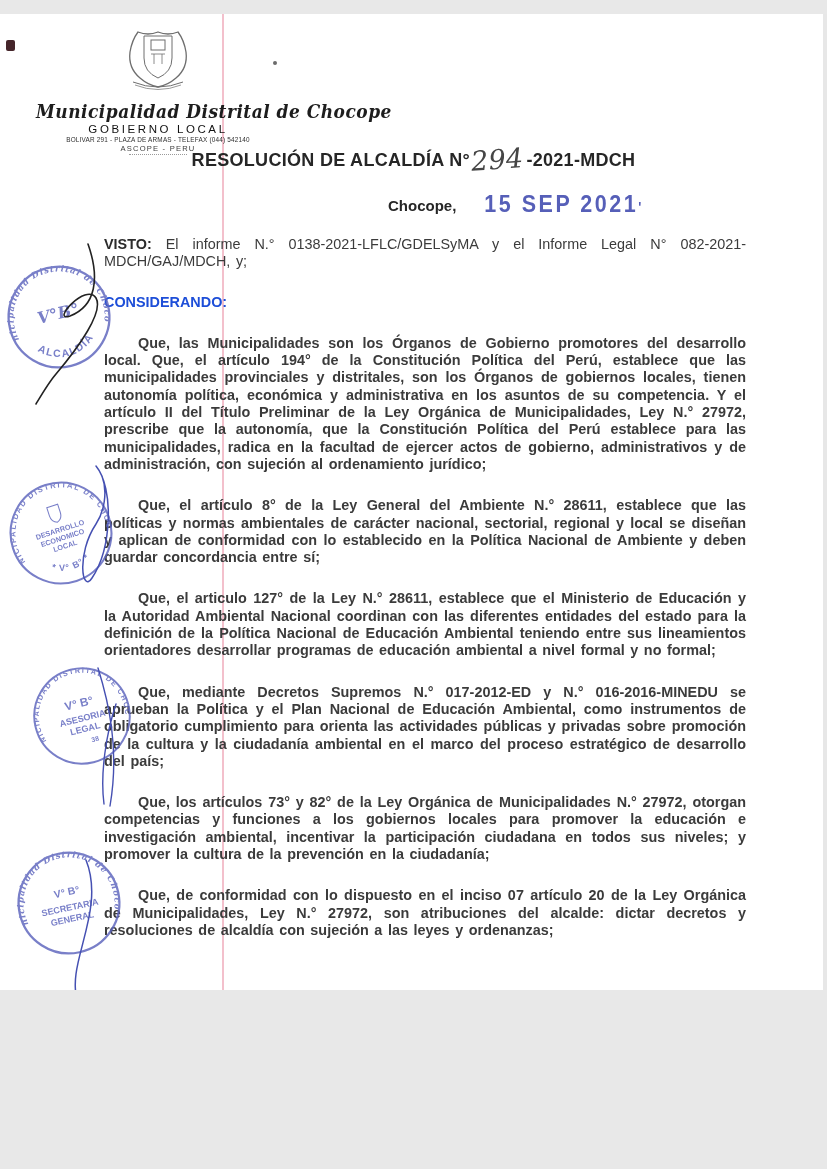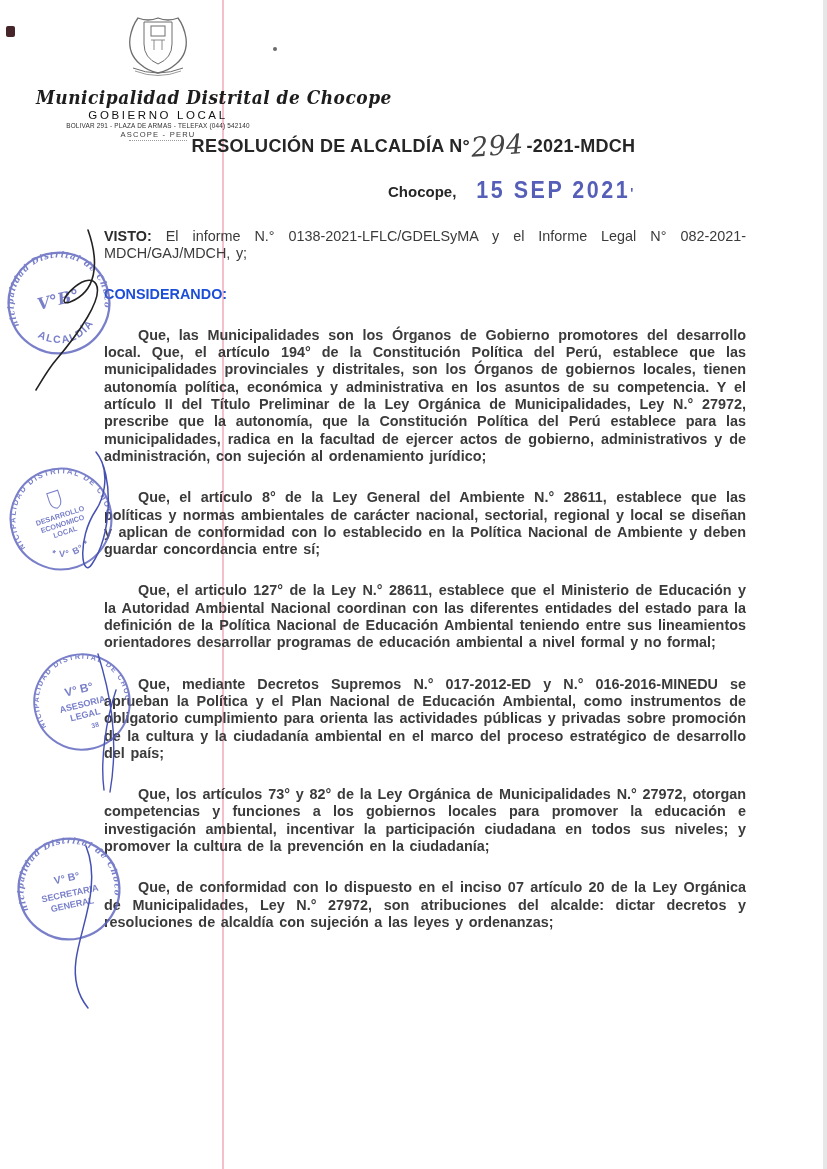--- a/index.html
+++ b/index.html
@@ -1,17 +1,17 @@
 <!DOCTYPE html>
 <html><head>
 <meta charset="utf-8">
 <style>
   html,body{margin:0;padding:0;background:#e8e8e8;}
   .page{
-    position:relative;width:827px;height:1169px;margin:0 auto;
+    position:relative;width:827px;height:976px;margin:14px auto;
     background:#ffffff;overflow:hidden;
     font-family:"Liberation Sans",sans-serif;color:#3a3a3a;
   }
   
   .fold-line{position:absolute;left:222px;top:0;width:2px;height:100%;
     background:rgba(233,140,163,.55);z-index:3;}
   .edge-shade{position:absolute;right:0;top:0;width:4px;height:100%;
     background:rgba(120,120,120,.18);z-index:1;}
   .corner-mark{position:absolute;left:6px;top:26px;width:9px;height:11px;
     background:#45252a;border-radius:2px;z-index:2;}
@@ -32,30 +32,30 @@
   .org-dots{width:58px;margin:1px auto 0;border-bottom:1.5px dotted #9a9a9a;}
 
   
   .res-title{position:absolute;left:0;top:136px;width:100%;text-align:center;z-index:4;
     font-weight:bold;font-size:18px;color:#262626;letter-spacing:.3px;}
   .res-number{
     display:inline-block;font-family:"DejaVu Serif",serif;font-style:italic;
     font-weight:normal;font-size:27px;color:#454545;line-height:0;
     transform:rotate(-4deg);margin:0 3px 0 1px;position:relative;top:3px;
   }
-  .dateline{position:absolute;left:388px;top:178px;z-index:4;display:flex;align-items:baseline;gap:20px;}
+  .dateline{position:absolute;left:388px;top:178px;z-index:4;display:flex;align-items:baseline;gap:28px;}
   .date-place{font-weight:bold;font-size:15px;color:#262626;}
   .date-stamp{
     font-weight:bold;font-size:21.5px;color:#565fb8;letter-spacing:2.5px;
     transform:scaleY(1.08);white-space:nowrap;
   }
   .date-tick{font-size:13px;color:#565fb8;}
 
   
-  .body-col{position:absolute;left:104px;top:228px;width:642px;z-index:4;
+  .body-col{position:absolute;left:104px;top:222px;width:642px;z-index:4;
     font-size:14.4px;line-height:17.3px;text-align:justify;word-spacing:1.6px;color:#3b3b3b;}
   .body-col p{margin:0 0 24px 0;}
   .p-indent{text-indent:34px;font-weight:bold;}
   .lead-label{font-weight:bold;color:#2c2c2c;}
   .heading p,.p-heading{font-weight:bold;color:#1d4ed8;margin-bottom:15px;}
   .p-visto{margin-bottom:23px !important;}
 
   
   .stamp{position:absolute;z-index:5;color:#5c64bd;opacity:.82;}
   .stamp svg{display:block;}

